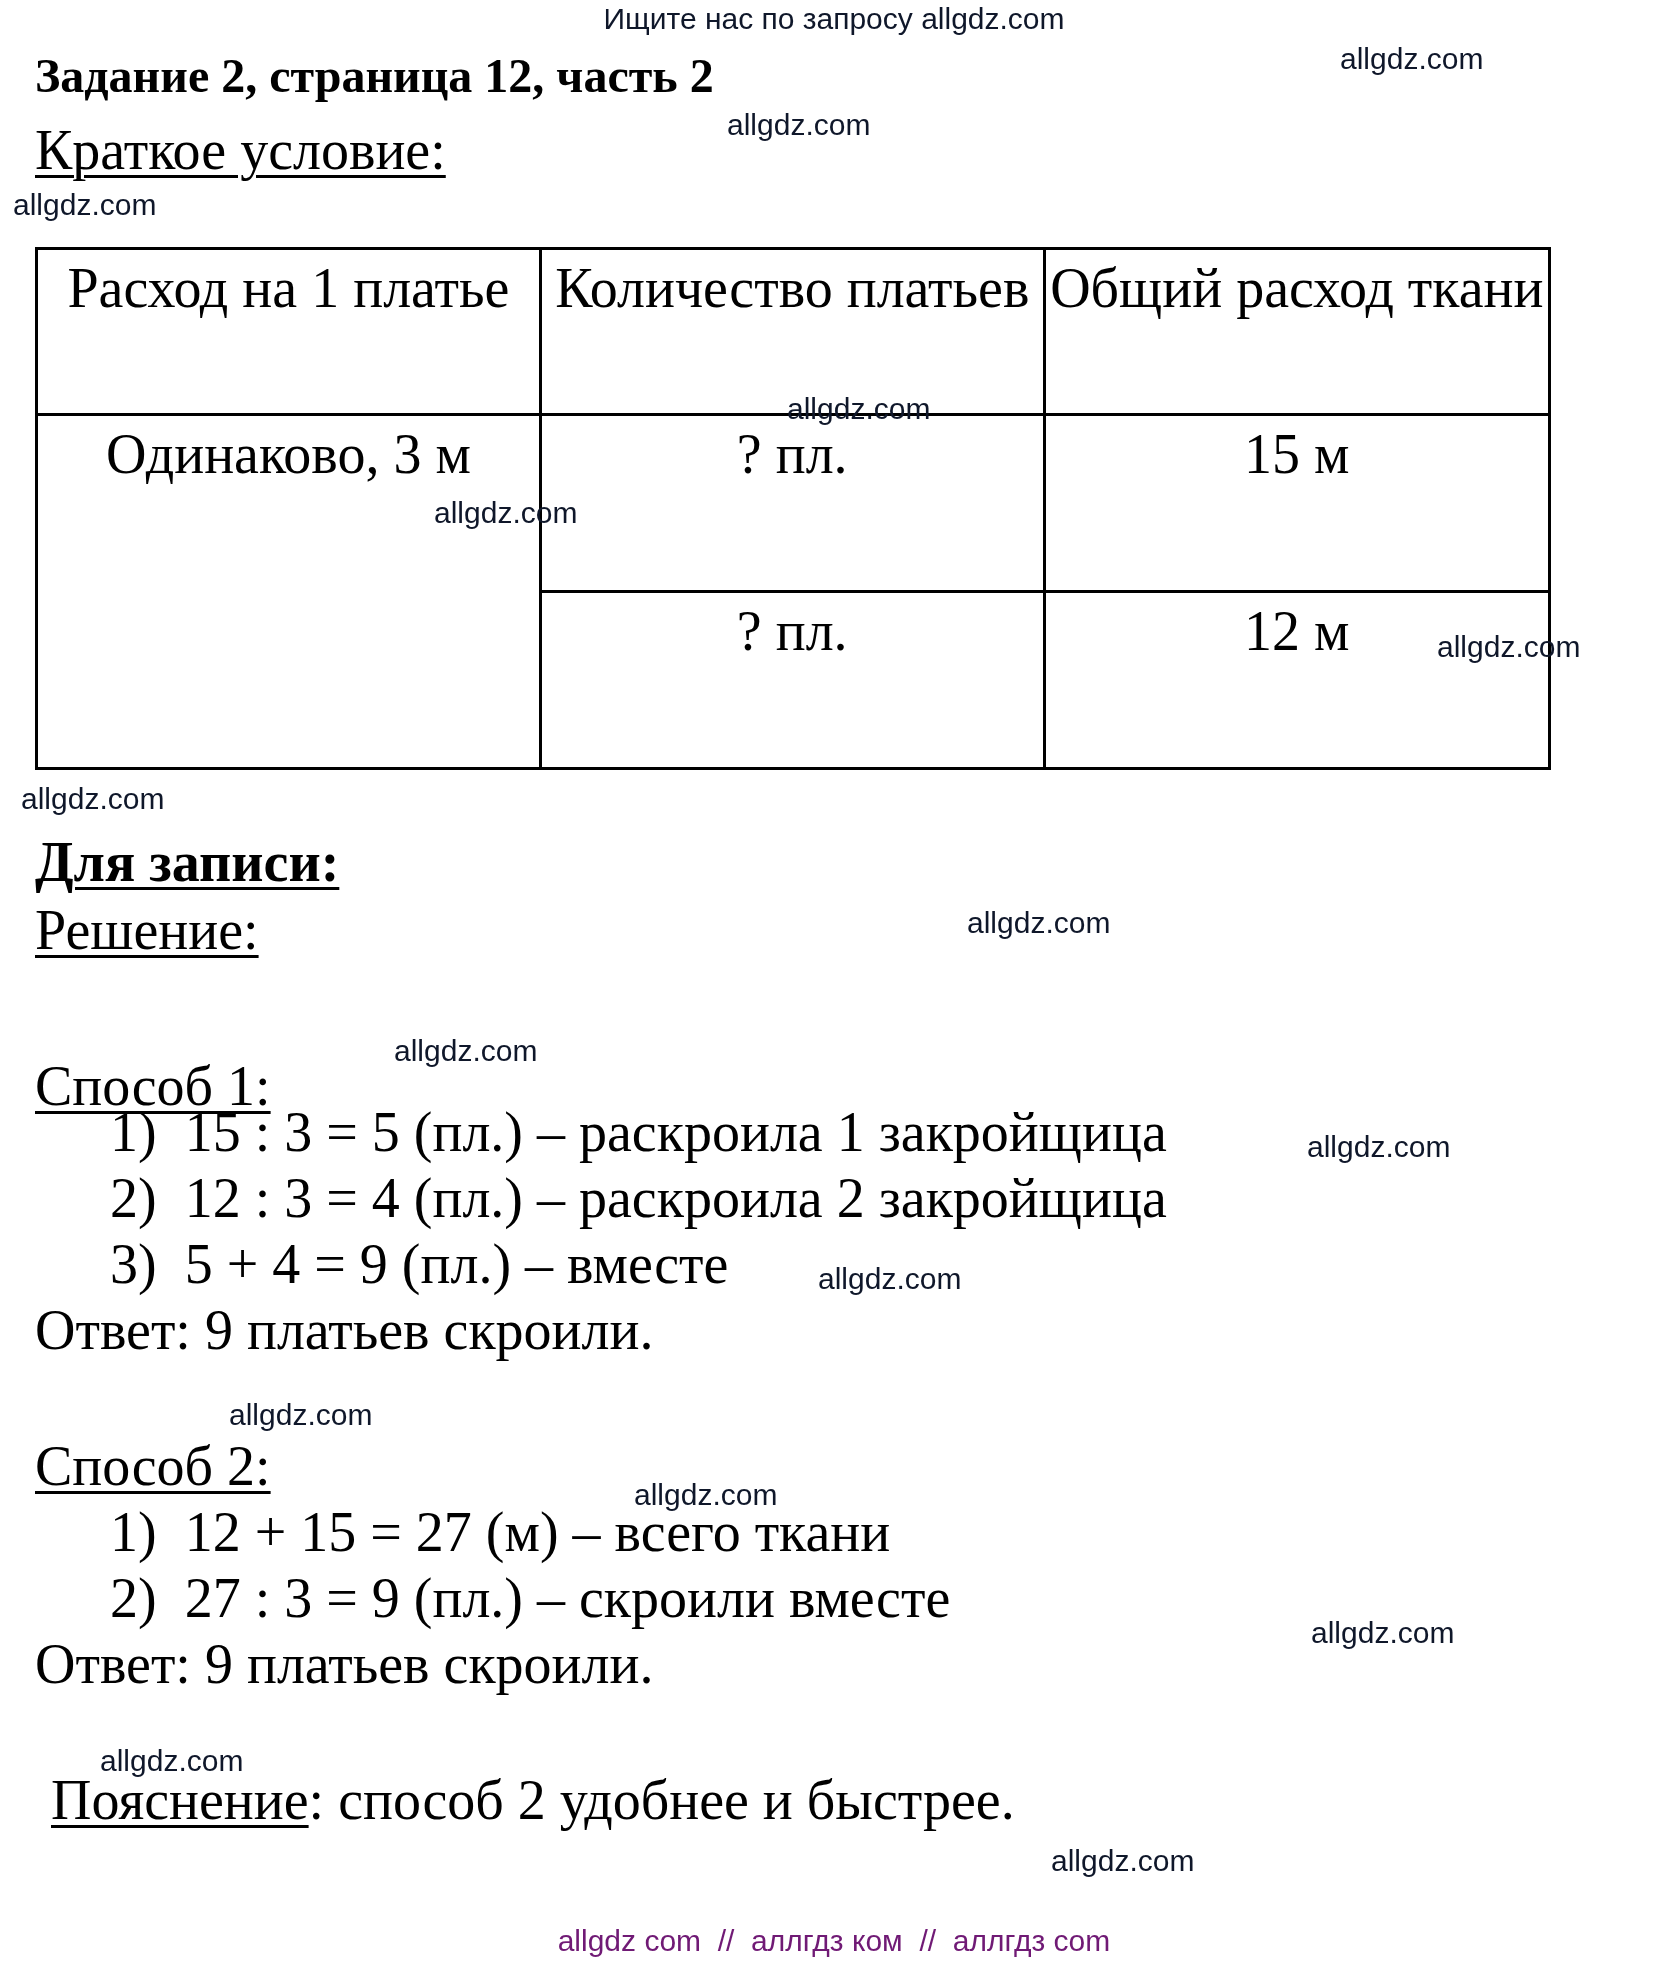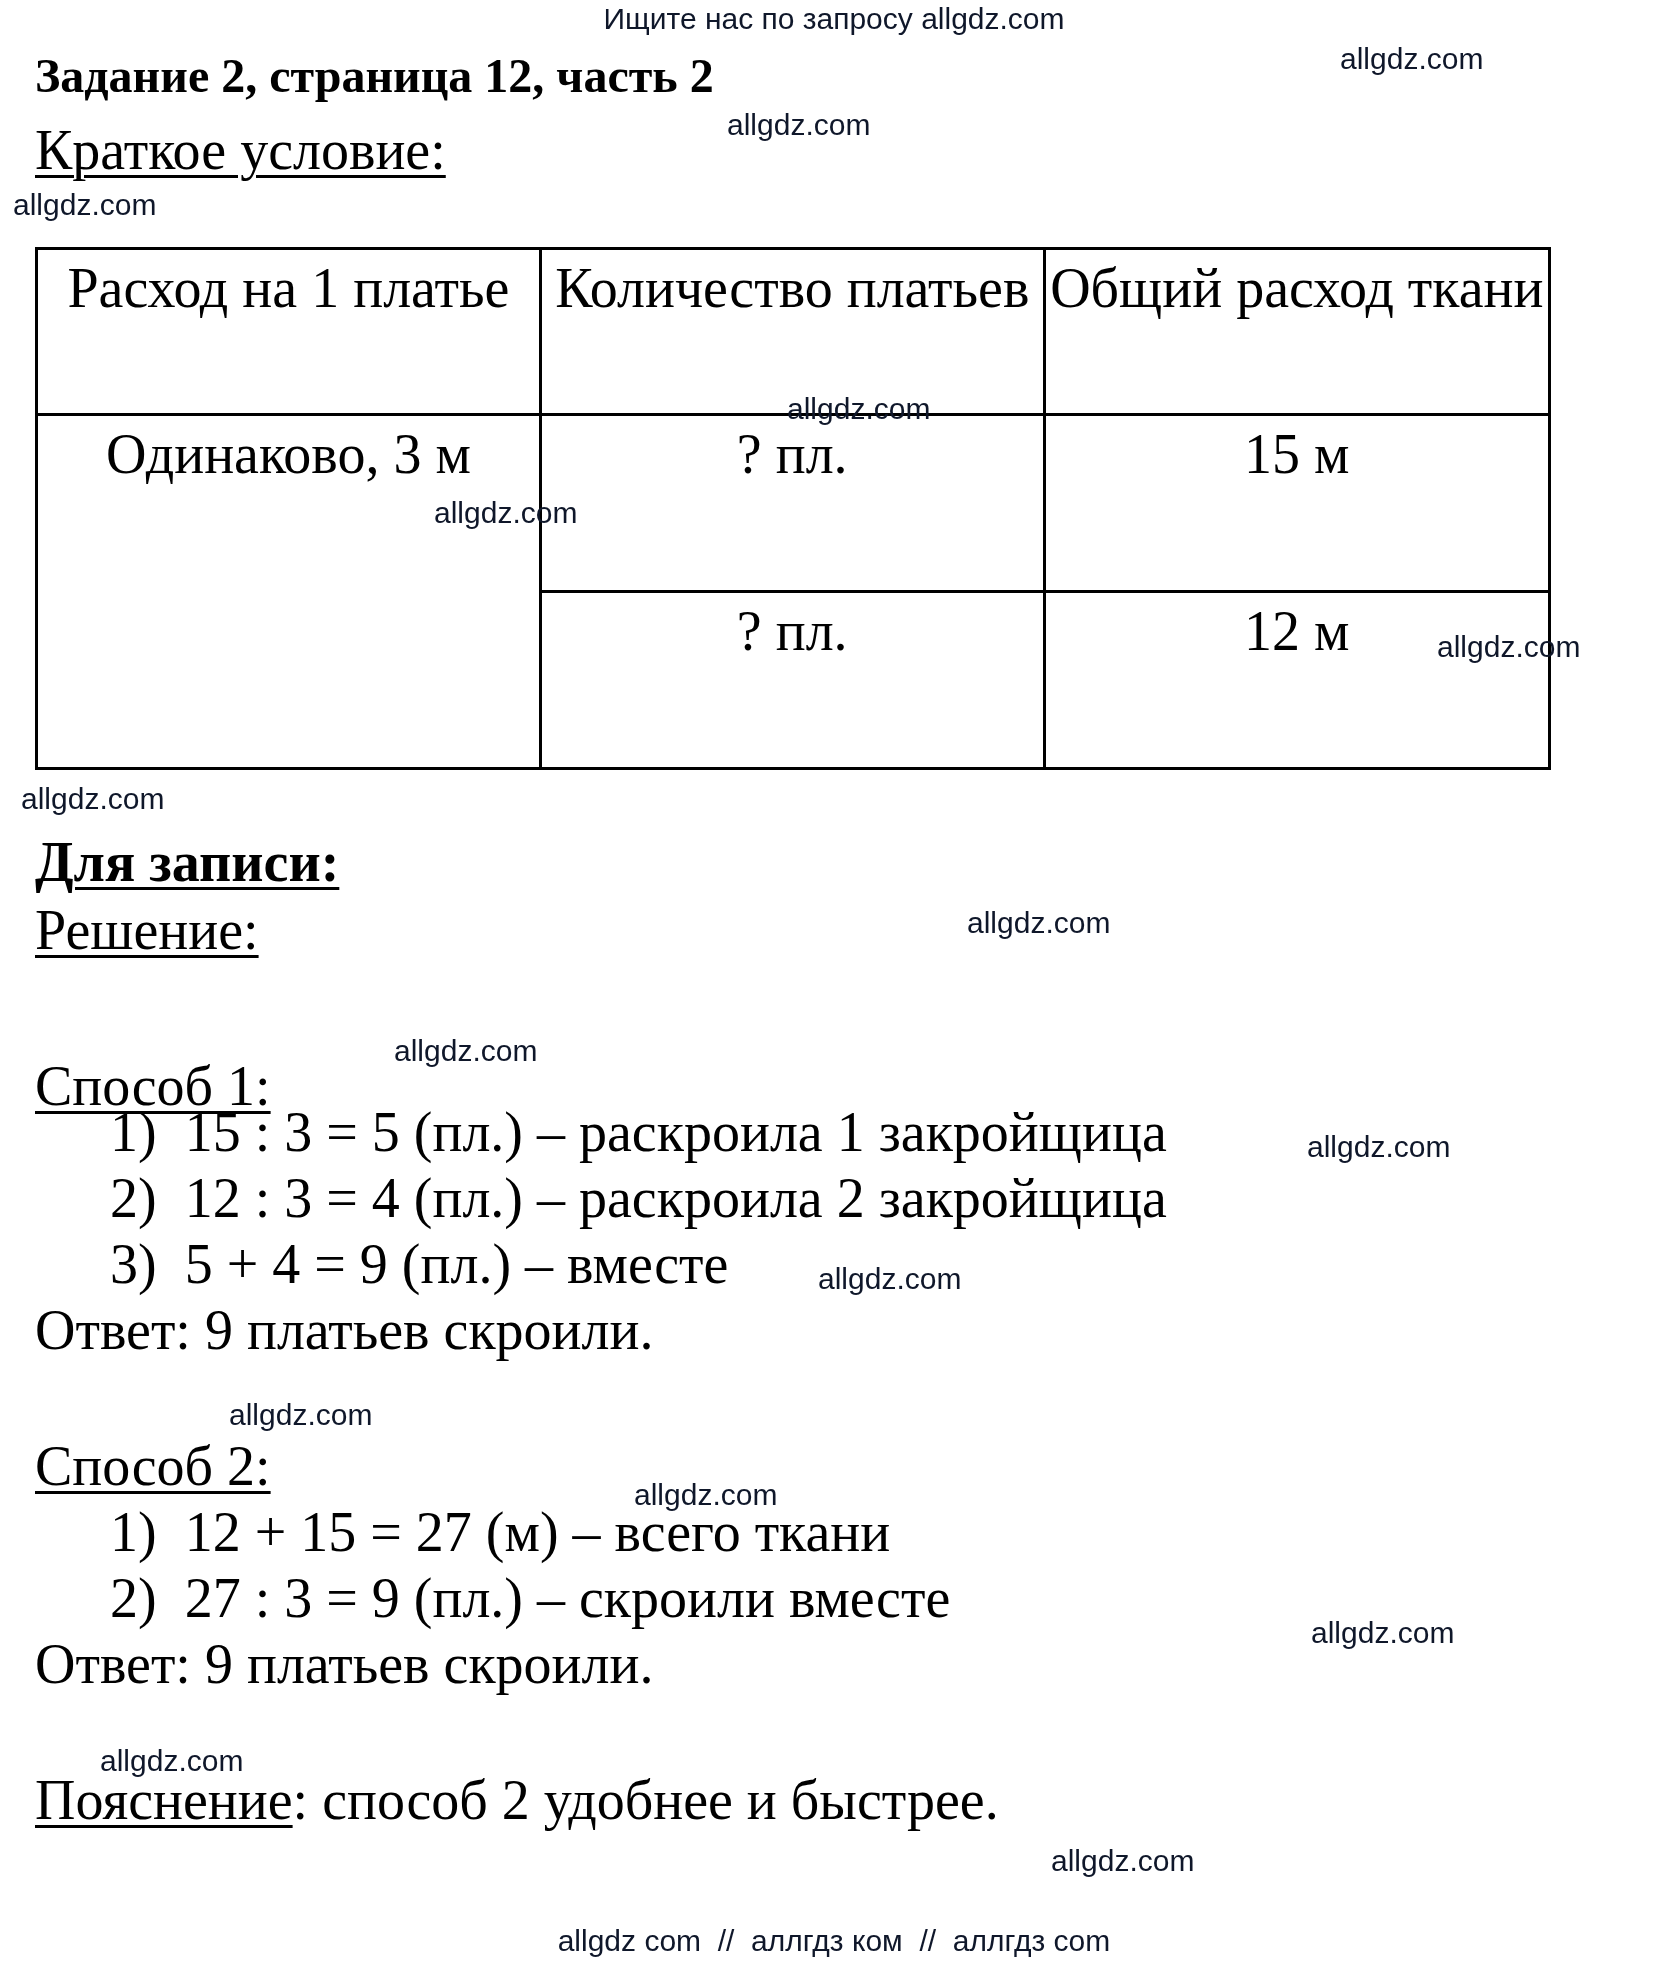--- a/index.html
+++ b/index.html
@@ -1,20 +1,20 @@
 <!DOCTYPE html>
 <html><head>
 <meta charset="utf-8">
 <style>
   html,body{margin:0;padding:0;background:#fff;}
   body{width:1668px;height:1962px;position:relative;overflow:hidden;font-family:"Liberation Serif",serif;color:#000;}
   .abs{position:absolute;white-space:nowrap;}
   .wm{position:absolute;font-family:"Liberation Sans",sans-serif;font-size:30px;color:#0f172a;white-space:nowrap;}
   .top-banner{font-family:"Liberation Sans",sans-serif;font-size:30px;color:#0f172a;left:0;right:0;top:2px;text-align:center;}
-  .footer{font-family:"Liberation Sans",sans-serif;font-size:30px;color:#0f172a;left:0;right:0;top:1924px;text-align:center;}
+  .footer{font-family:"Liberation Sans",sans-serif;font-size:30px;color:#701a75;left:0;right:0;top:1924px;text-align:center;}
   .title{font-weight:bold;font-size:48px;left:35px;top:48px;}
   .heading{font-size:56px;text-decoration:underline;text-decoration-thickness:3px;text-underline-offset:6px;}
   .heading.bold{font-weight:bold;}
   .line{font-size:56px;}
   table.cond{position:absolute;left:35px;top:247px;width:1516px;border-collapse:collapse;font-size:56px;}
   table.cond td{border:3px solid #000;text-align:center;vertical-align:top;line-height:68px;}
   table.cond td.hdr{height:158px;padding-top:4px;}
   table.cond td.row{height:169px;padding-top:4px;}
 </style>
 </head>
@@ -51,21 +51,21 @@
 <div class="abs line" style="left:110px;top:1100px;white-space:pre;">1)  15 : 3 = 5 (пл.) – раскроила 1 закройщица</div>
 <div class="abs line" style="left:110px;top:1166px;white-space:pre;">2)  12 : 3 = 4 (пл.) – раскроила 2 закройщица</div>
 <div class="abs line" style="left:110px;top:1232px;white-space:pre;">3)  5 + 4 = 9 (пл.) – вместе</div>
 <div class="abs line" style="left:35px;top:1298px;">Ответ: 9 платьев скроили.</div>
 
 <div class="abs heading" style="left:35px;top:1434px;">Способ 2:</div>
 <div class="abs line" style="left:110px;top:1500px;white-space:pre;">1)  12 + 15 = 27 (м) – всего ткани</div>
 <div class="abs line" style="left:110px;top:1566px;white-space:pre;">2)  27 : 3 = 9 (пл.) – скроили вместе</div>
 <div class="abs line" style="left:35px;top:1632px;">Ответ: 9 платьев скроили.</div>
 
-<div class="abs line" style="left:35px;top:1768px;"><span style="text-decoration:underline;text-decoration-thickness:3px;text-underline-offset:6px;">Пояснение</span><span>: способ 2 удобнее и быстрее.</span></div>
+<div class="abs line" style="left:35px;top:1768px;"><span style="text-decoration:underline;text-decoration-thickness:3px;text-underline-offset:6px;margin-left:16px;">Пояснение</span><span>: способ 2 удобнее и быстрее.</span></div>
 
 <div class="wm" style="left:1340px;top:42px;">allgdz.com</div>
 <div class="wm" style="left:727px;top:108px;">allgdz.com</div>
 <div class="wm" style="left:13px;top:188px;">allgdz.com</div>
 <div class="wm" style="left:787px;top:392px;">allgdz.com</div>
 <div class="wm" style="left:434px;top:496px;">allgdz.com</div>
 <div class="wm" style="left:1437px;top:630px;">allgdz.com</div>
 <div class="wm" style="left:21px;top:782px;">allgdz.com</div>
 <div class="wm" style="left:967px;top:906px;">allgdz.com</div>
 <div class="wm" style="left:394px;top:1034px;">allgdz.com</div>

